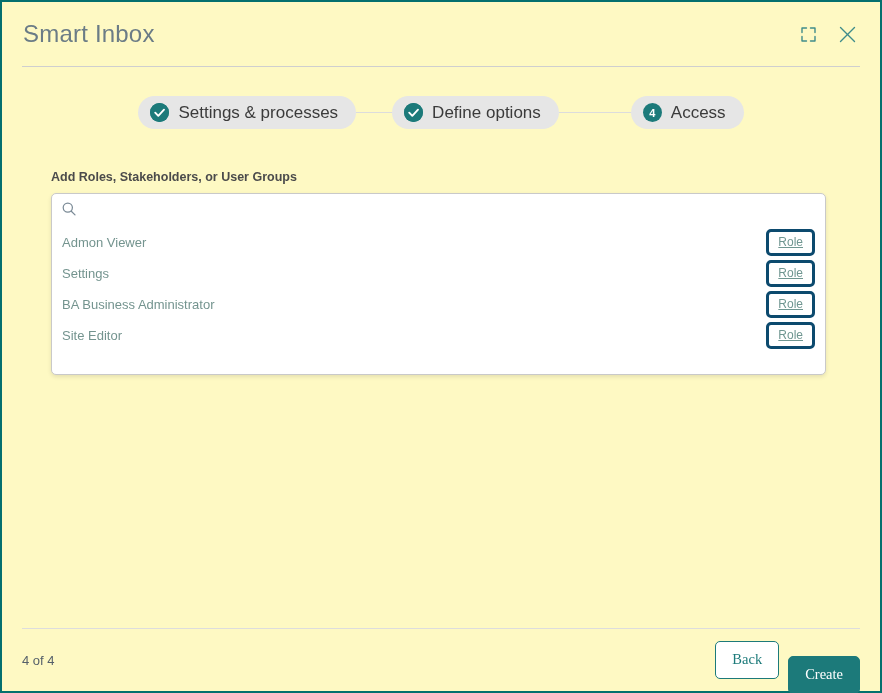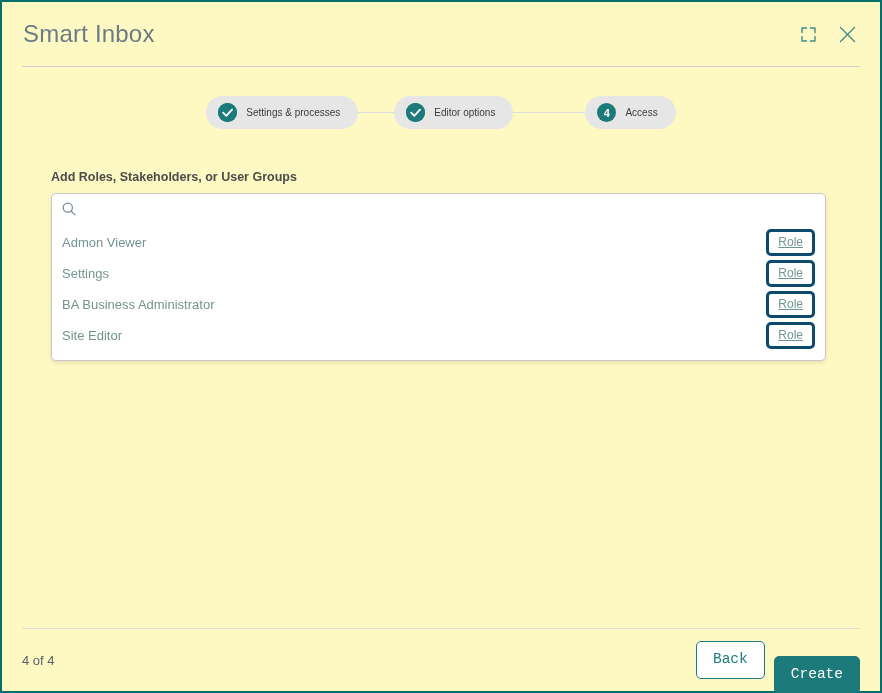--- a/index.html
+++ b/index.html
@@ -83,21 +83,21 @@
     display: flex;
     align-items: center;
     gap: 9px;
     background: #e6e6e6;
     border-radius: 18px;
     padding: 7px 18px 7px 12px;
     cursor: pointer;
     white-space: nowrap;
   }
   .step-label {
-    font-size: 10px;
+    font-size: 17px;
     color: #3b3b3b;
     line-height: 1;
   }
   .step-badge {
     width: 19px;
     height: 19px;
     border-radius: 50%;
     background: #1c7a7a;
     color: #ffffff;
     display: flex;
@@ -161,21 +161,21 @@
     flex: 1 1 auto;
     font-family: "Liberation Sans", sans-serif;
     font-size: 13px;
     color: #3b3b3b;
     background: transparent;
     padding: 0 6px;
     height: 100%;
   }
 
   .combo-list {
-    padding: 2px 0 9px 0;
+    padding: 2px 0 23px 0;
   }
   .combo-item {
     display: flex;
     align-items: center;
     height: 31px;
     padding: 0 10px 0 10px;
     cursor: pointer;
     box-sizing: border-box;
   }
   .combo-item-label {
@@ -216,21 +216,21 @@
     color: #55606a;
     line-height: 1;
   }
   .footer-buttons {
     margin-left: auto;
     display: flex;
     align-items: center;
     gap: 9px;
   }
   .btn {
-    font-family: Liberation Mono, monospace;
+    font-family: Liberation Serif, serif;
     font-size: 14.5px;
     line-height: 1;
     border-radius: 5px;
     padding: 10px 16px 11px 16px;
     cursor: pointer;
     box-sizing: border-box;
   }
   .btn-secondary {
     background: #ffffff;
     color: #1c7a7a;
@@ -283,21 +283,21 @@
 
     <div class="step-connector"></div>
 
     <div class="step">
       <span class="step-badge">
         <svg width="19" height="19" viewBox="0 0 19 19">
             <circle cx="9.5" cy="9.5" r="9.5" fill="#1c7a7a"></circle>
             <polyline points="5.2,9.7 8.3,12.8 14,6.7" fill="none" stroke="#ffffff" stroke-width="1.9" stroke-linecap="round" stroke-linejoin="round"></polyline>
           </svg>
       </span>
-      <span class="step-label">Editor options</span>
+      <span class="step-label">Define options</span>
     </div>
 
     <div class="step-connector"></div>
 
 
     <div class="step-connector"></div>
 
     <div class="step">
       <span class="step-badge">4</span>
       <span class="step-label">Access</span>

